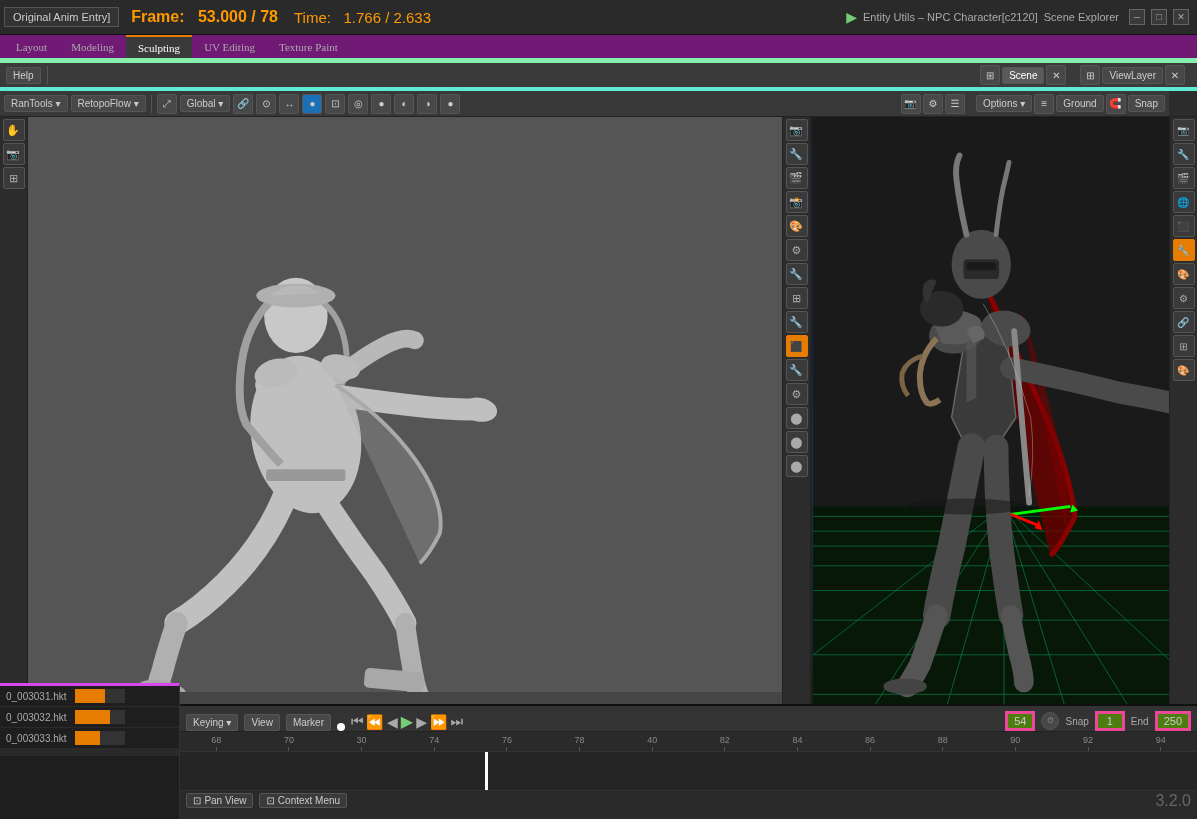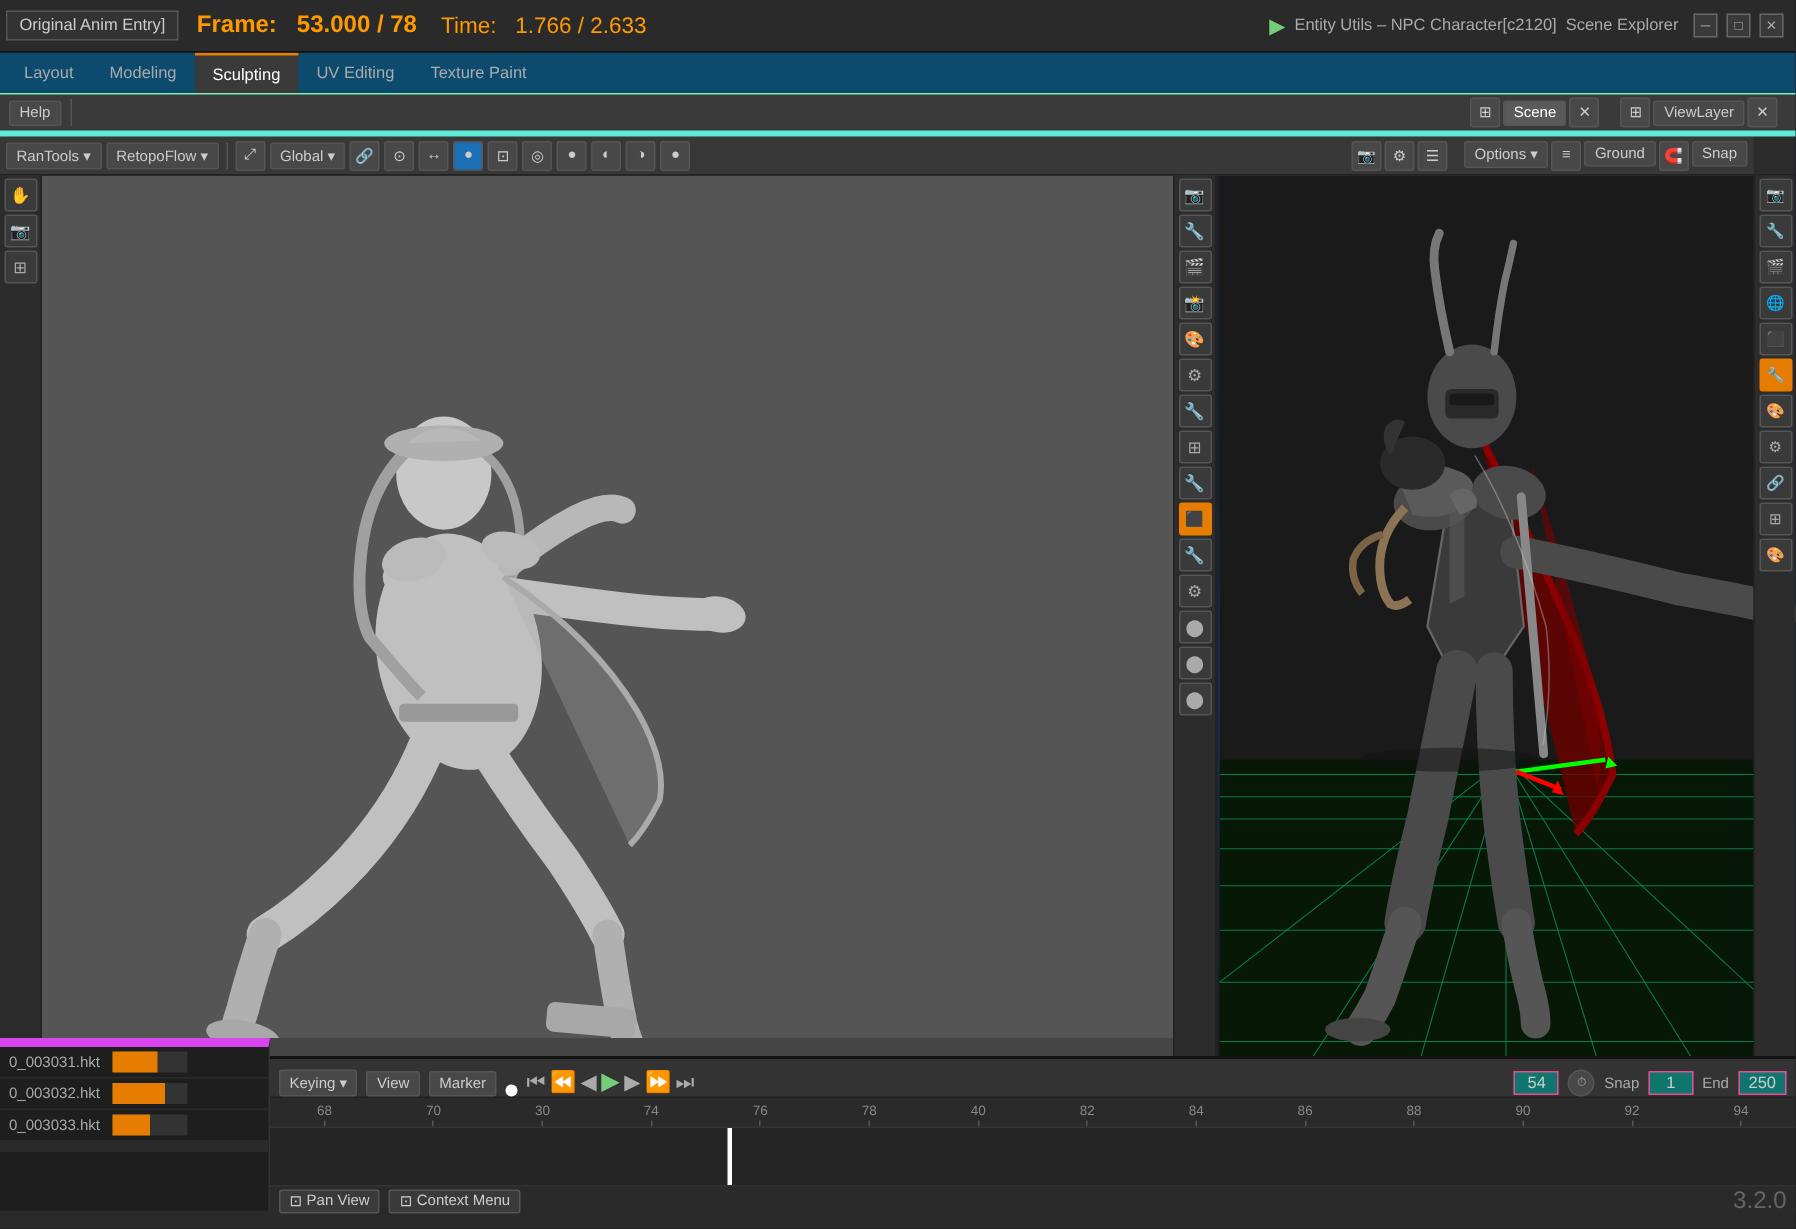--- a/index.html
+++ b/index.html
@@ -79,26 +79,27 @@
       justify-content: center;
       font-size: 9px;
       color: #aaa;
     }
 
     
     .workspace-tabs {
       position: absolute;
       top: 35px; left: 0; right: 0;
       height: 28px;
-      background: #0c4a6e;
-      display: flex;
-      align-items: center;
-      border-bottom: 1px solid #86efac;
+      background: #701a75;
+      display: flex;
+      align-items: center;
+      border-bottom: 5px solid #86efac;
       z-index: 9;
       padding-left: 4px;
+      font-family: Liberation Serif, serif;
     }
     .ws-tab {
       padding: 4px 12px;
       font-size: 11px;
       color: #aaa;
       cursor: pointer;
       height: 100%;
       display: flex;
       align-items: center;
     }
@@ -368,22 +369,22 @@
       display: flex;
       align-items: center;
       gap: 3px;
     }
     .tl-play-btn {
       font-size: 14px;
       color: #aaa;
       cursor: pointer;
     }
     .tl-frame-num {
-      background: #0f766e;
-      border: 1px solid #ec4899;
+      background: #4d7c0f;
+      border: 3px solid #ec4899;
       padding: 1px 6px;
       color: #ccc;
       font-size: 11px;
       min-width: 30px;
       text-align: center;
     }
     .timeline-ruler {
       height: 20px;
       background: #2a2a2a;
       display: flex;
@@ -467,27 +468,27 @@
     }
     .version-label {
       margin-left: auto;
       color: #666;
       font-size: 16px;
     }
 
     
     .file-panel {
       position: absolute;
-      bottom: 12px;
+      bottom: 0;
       left: 0;
       width: 180px;
-      height: 115px;
+      height: 136px;
       background: #1e1e1e;
       border-right: 1px solid #333;
-      border-top: 6px solid #d946ef;
+      border-top: 3px solid #d946ef;
       overflow: hidden;
     }
     .file-item {
       padding: 3px 6px;
       font-size: 10px;
       color: #aaa;
       border-bottom: 1px solid #2a2a2a;
       cursor: pointer;
       white-space: nowrap;
       display: flex;
@@ -634,21 +635,21 @@
   <div class="hdr-icon">◐</div>
   <div class="hdr-icon">◑</div>
   <div class="hdr-icon">●</div>
 
   <div style="margin-left:auto;display:flex;gap:2px;align-items:center;">
     <div class="hdr-icon">📷</div>
     <div class="hdr-icon">⚙</div>
     <div class="hdr-icon">☰</div>
   </div>
 
-  <div style="display:flex;gap:2px;align-items:flex-start;margin-left:8px;">
+  <div style="display:flex;gap:2px;align-items:center;margin-left:8px;">
     <div class="tool-btn">
       <span>Options</span> ▾
     </div>
     <div class="hdr-icon">≡</div>
     <div class="tool-btn">Ground</div>
     <div class="hdr-icon">🧲</div>
     <div class="tool-btn">Snap</div>
   </div>
 </div>
 

